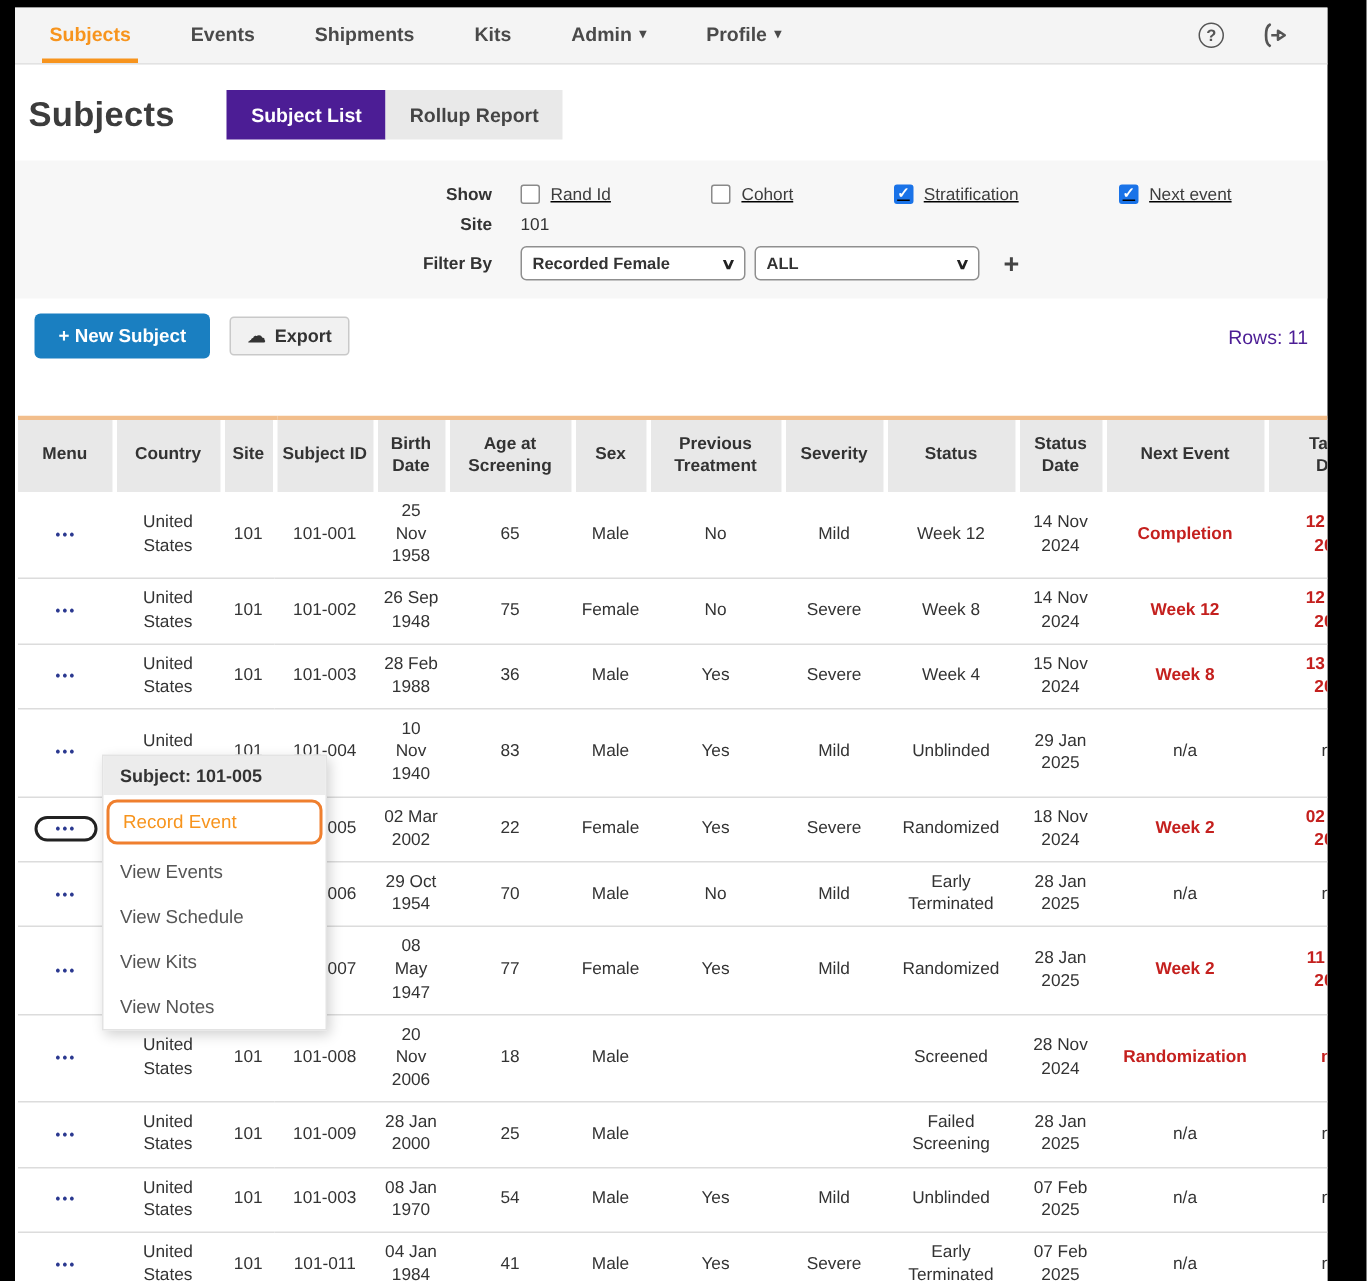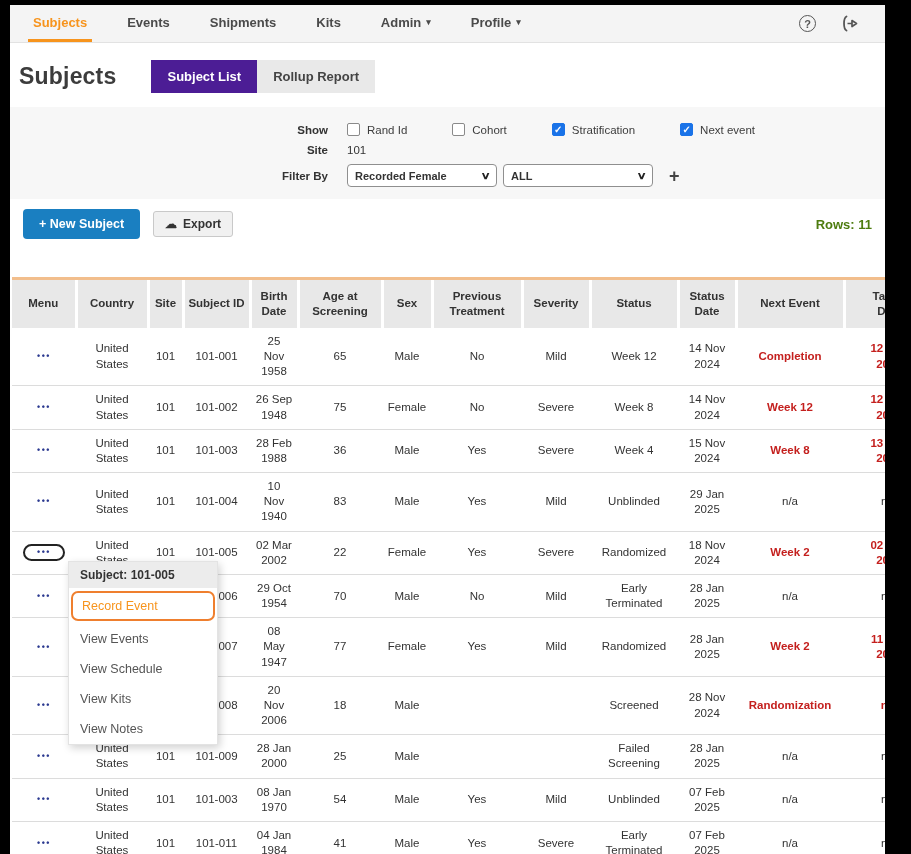--- a/index.html
+++ b/index.html
@@ -53,21 +53,21 @@
     padding: 9px 16px; font-size: 13px; font-weight: 700; cursor: pointer;
     background: #e9e9e9; color: #444;
   }
   .tab.active { background: #4c1d95; color: #fff; }
 
   
   .filter-panel { background: #f7f7f7; padding: 16px 0 12px; }
   .f-row { display: flex; align-items: center; margin-bottom: 8px; font-size: 11.5px; }
   .f-row:last-child { margin-bottom: 0; }
   .f-label { width: 318px; text-align: right; font-weight: 700; color: #333; margin-right: 19px; flex: none; }
-  .show-opts { display: flex; align-items: flex-start; gap: 45px; }
+  .show-opts { display: flex; align-items: flex-start; gap: 67px; text-decoration: underline; }
   .check-opt { display: flex; align-items: center; gap: 7px; cursor: pointer; color: #3d3d3d; }
   .cb {
     width: 13px; height: 13px; border: 1.5px solid #8a8a8a; border-radius: 2px;
     background: #fff; display: flex; align-items: center; justify-content: center; flex: none;
   }
   .cb .tick { display: none; color: #fff; font-size: 10px; font-weight: 700; line-height: 1; }
   .check-opt.checked .cb { background: #1A73E8; border-color: #1A73E8; }
   .check-opt.checked .cb .tick { display: block; }
   .site-value { color: #333; }
   .selects { display: flex; align-items: center; gap: 6px; }
@@ -85,21 +85,21 @@
   .btn-new {
     background: #1A7FC1; color: #fff; border: none; border-radius: 4px;
     font-family: inherit; font-size: 12.5px; font-weight: 700; padding: 8px 16px; cursor: pointer;
   }
   .btn-export {
     background: #f1f1f1; color: #333; border: 1px solid #c9c9c9; border-radius: 3px;
     font-family: inherit; font-size: 12px; font-weight: 700; padding: 5px 11px; cursor: pointer;
     margin-left: 13px; display: flex; align-items: center; gap: 6px;
   }
   .btn-export .cloud { font-size: 12px; line-height: 1; }
-  .rows-count { margin-left: auto; color: #4d7c0f; font-weight: 700; font-size: 13px; }
+  .rows-count { margin-left: auto; color: #4c1d95; font-weight: 400; font-size: 13px; }
 
   
   .table-wrap { width: 873px; overflow: hidden; margin-left: 2px; margin-top: 38px; }
   table { width: 922px; table-layout: fixed; border-collapse: collapse; }
   th {
     background: #E8E8E8; border-top: 3px solid #F2BE8C; border-left: 3px solid #fff;
     font-size: 11.5px; font-weight: 700; color: #333; padding: 9px 3px;
     white-space: pre-line; vertical-align: middle; line-height: 1.3; text-align: center;
   }
   th:first-child { border-left: none; }
@@ -468,21 +468,21 @@
     <td>Early
 Terminated</td>
     <td>07 Feb 2025</td>
     <td>n/a</td>
     <td>n/a</td>
   </tr>
 </tbody>
     </table>
   </div>
 
-  <div class="ctx" id="ctx-menu" style="top: 556px;">
+  <div class="ctx" id="ctx-menu" style="top: 498px;">
     <div class="ctx-header">Subject: 101-005</div>
     <div id="ctx-items">
   <div class="ctx-item highlighted">Record Event</div>
 
 
   <div class="ctx-item">View Events</div>
 
   <div class="ctx-item">View Schedule</div>
 
   <div class="ctx-item">View Kits</div>

